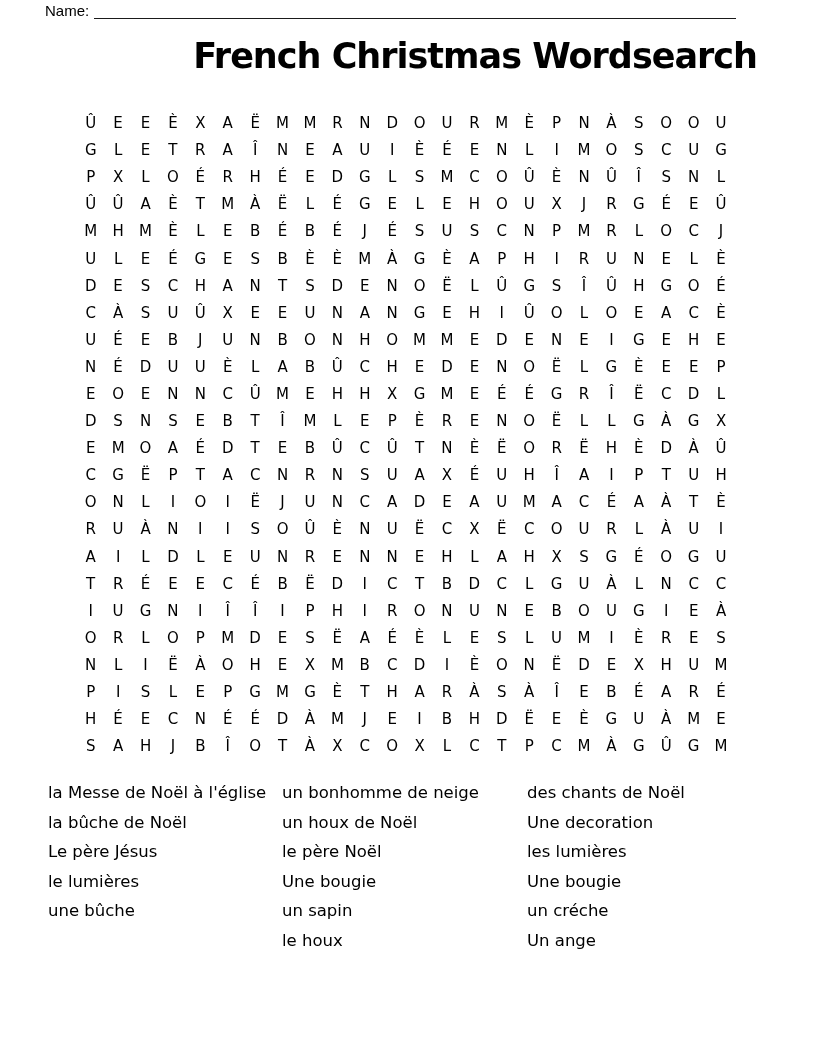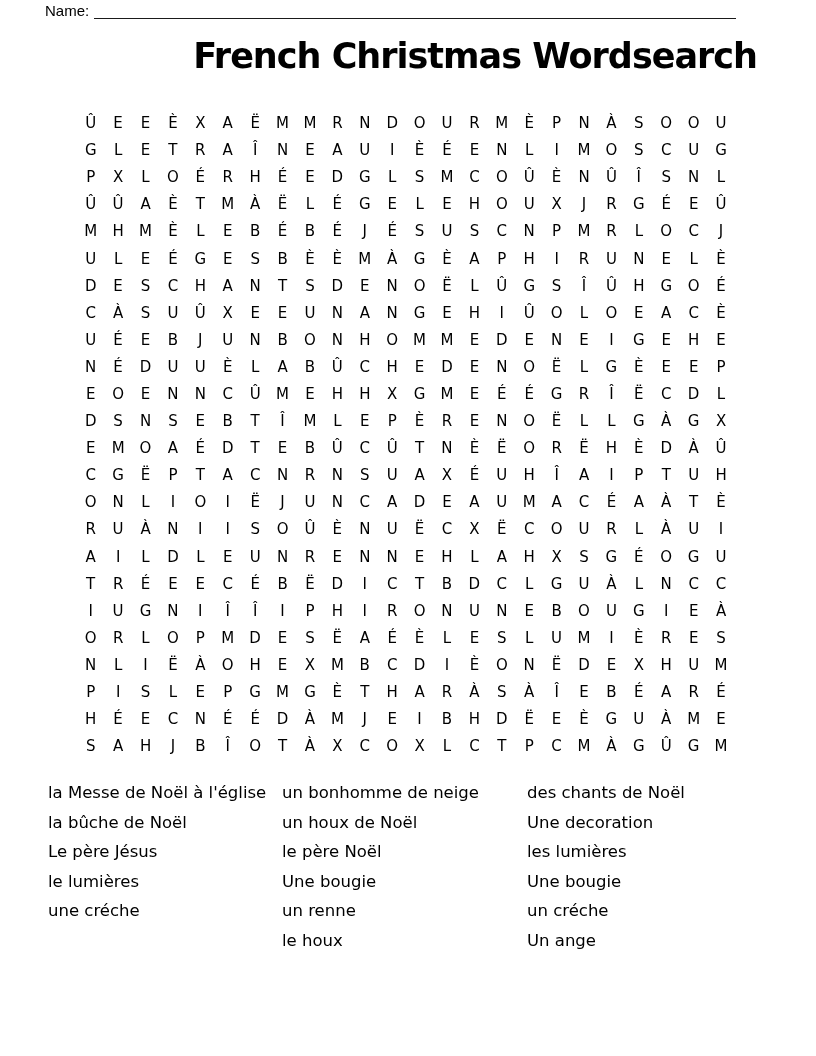--- a/index.html
+++ b/index.html
@@ -672,28 +672,28 @@
     <div class="cell">G</div>
     <div class="cell">M</div>
   </div>
 
 <div class="word-list">
     <div class="word-col c0">
       <div class="word-item">la Messe de Noël à l'église</div>
       <div class="word-item">la bûche de Noël</div>
       <div class="word-item">Le père Jésus</div>
       <div class="word-item">le lumières</div>
-      <div class="word-item">une créche</div>
+      <div class="word-item">une bûche</div>
     </div>
     <div class="word-col c1">
       <div class="word-item">un bonhomme de neige</div>
       <div class="word-item">un houx de Noël</div>
       <div class="word-item">le père Noël</div>
       <div class="word-item">Une bougie</div>
-      <div class="word-item">un renne</div>
+      <div class="word-item">un sapin</div>
       <div class="word-item">le houx</div>
     </div>
     <div class="word-col c2">
       <div class="word-item">des chants de Noël</div>
       <div class="word-item">Une decoration</div>
       <div class="word-item">les lumières</div>
       <div class="word-item">Une bougie</div>
       <div class="word-item">un créche</div>
       <div class="word-item">Un ange</div>
     </div>

